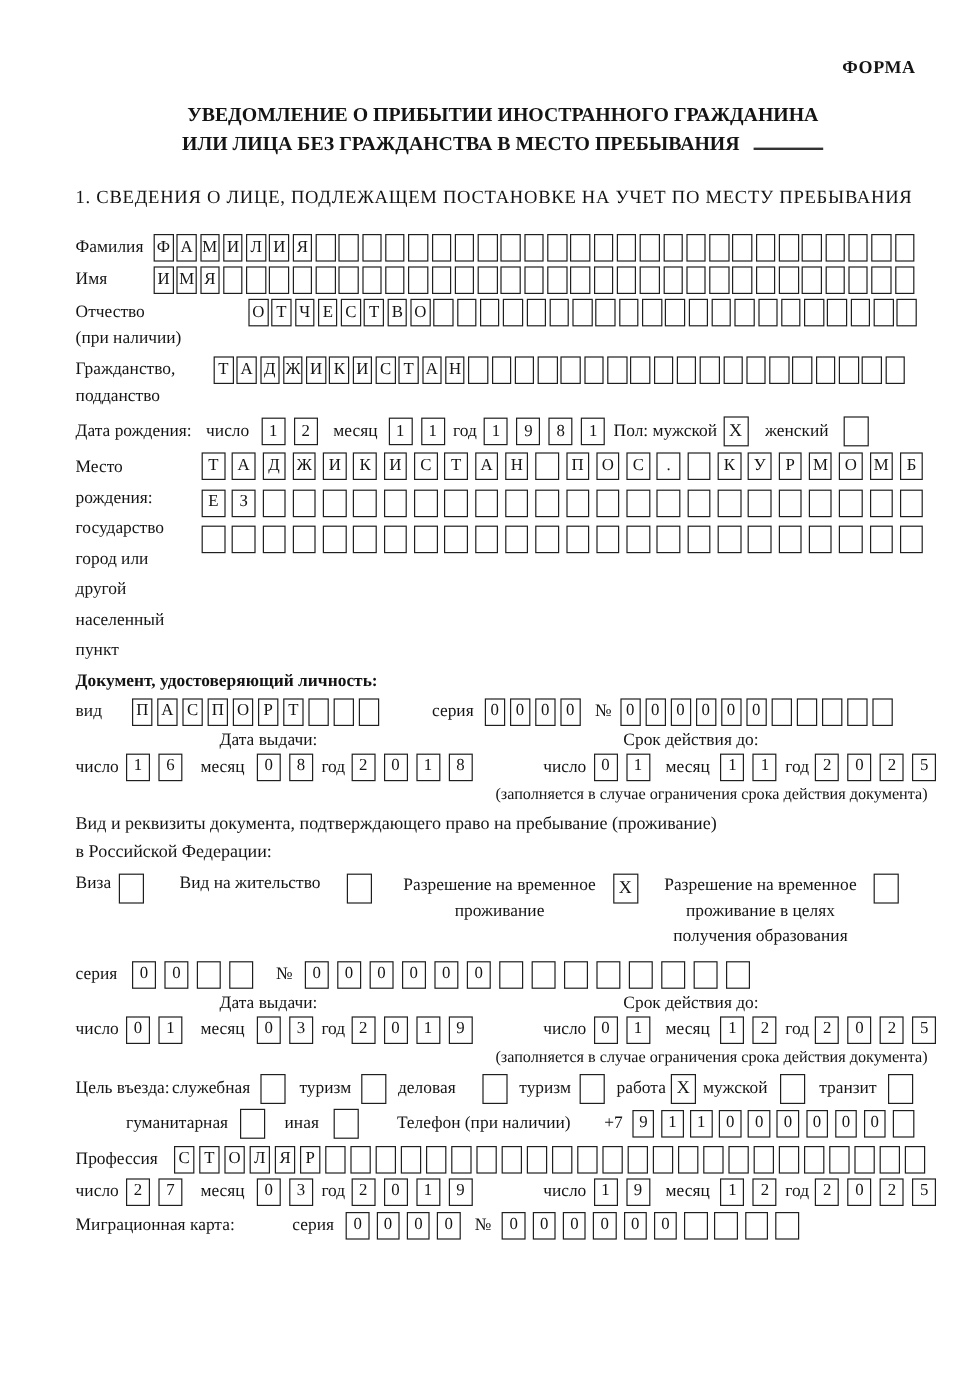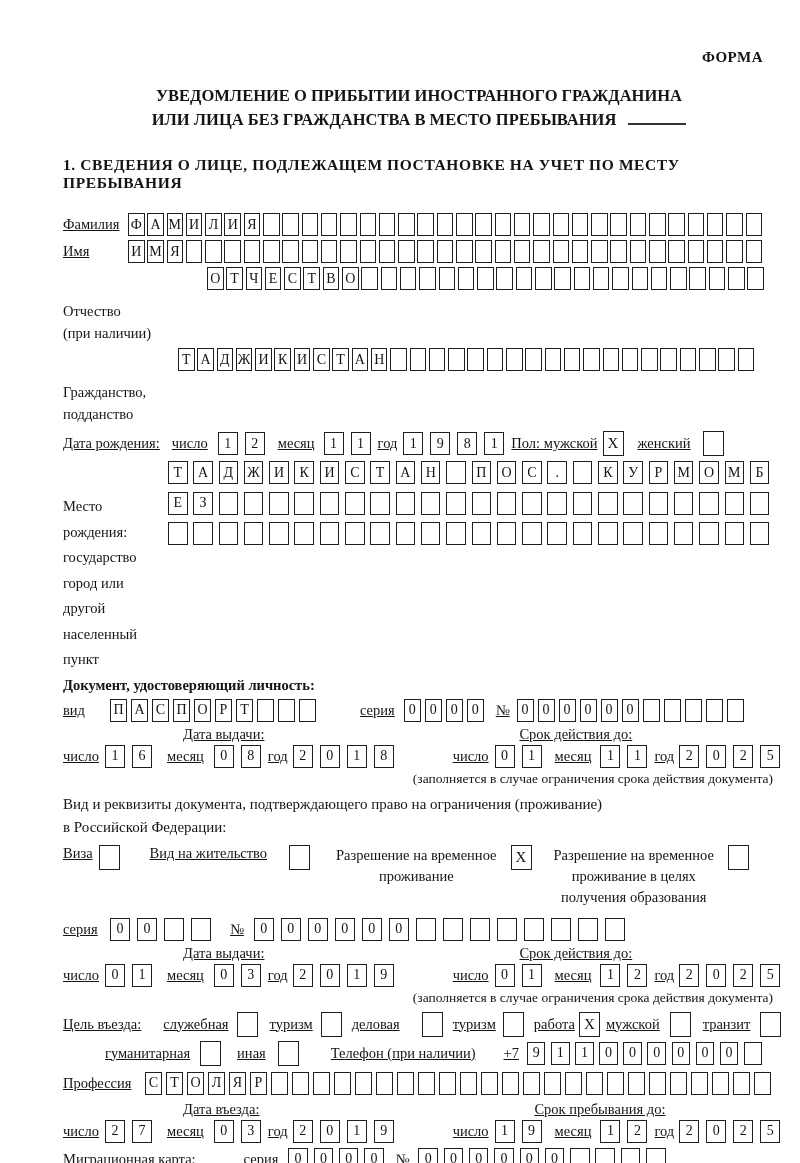--- a/index.html
+++ b/index.html
@@ -7,27 +7,27 @@
        font-family:"Liberation Serif","DejaVu Serif",serif;}
   .page{box-sizing:border-box;width:800px;height:1163px;padding:34px 25px 0 63px;}
 
   
   .appendix{margin-left:auto;width:192px;font-size:14px;line-height:19px;}
   .appendix .amend{margin-top:4px;}
   .forma{ text-align:right;padding-right:12px;font-weight:bold;font-size:15px;
           margin-top:15px;letter-spacing:.5px;}
   .title{text-align:center;font-weight:bold;font-size:16.5px;line-height:24px;margin-top:18px;}
   .uline{display:inline-block;width:58px;border-bottom:2.2px solid #333;margin-left:12px;}
-  .sec{font-weight:bold;font-size:15.5px;letter-spacing:.6px;margin-top:24px;margin-bottom:21px;}
+  .sec{font-weight:normal;font-size:15.5px;letter-spacing:.6px;margin-top:24px;margin-bottom:21px;}
 
   
   .row{display:flex;align-items:center;margin-bottom:4px;}
   .row.top{align-items:flex-start;}
-  .lbl{font-size:14.5px;flex:none;text-decoration:underline;}
-  .lblcol{font-size:14.5px;line-height:22px;flex:none;margin-top:33px;}
+  .lbl{font-size:14.5px;flex:none;}
+  .lblcol{font-size:14.5px;line-height:22px;flex:none;}
   .prewrap{white-space:pre-line;}
 
   
   .cells{display:flex;flex-wrap:nowrap;flex:none;}
   .cell{box-sizing:border-box;flex:none;display:inline-flex;align-items:center;justify-content:center;
         width:16.5px;height:23px;border:1.7px solid #1f1f1f;margin-right:2.8px;
         font-size:14px;background:#fff;}
   .p21 .cell{width:17px;margin-right:4px;}
   .p24 .cell{width:18.5px;margin-right:5.6px;}
   .p25 .cell{width:19.5px;margin-right:5.8px;}
@@ -396,21 +396,21 @@
         <span class="cell">2</span>
         <span class="cell">0</span>
         <span class="cell">2</span>
         <span class="cell">5</span>
       </div>
   </div>
 
   <div class="note-r">(заполняется в случае ограничения срока действия документа)</div>
 
   <div class="para">
-    <div>Вид и реквизиты документа, подтверждающего право на ограничения (проживание)</div>
+    <div>Вид и реквизиты документа, подтверждающего право на пребывание (проживание)</div>
     <div>в Российской Федерации:</div>
   </div>
 
   <div class="row top" style="margin-bottom:10px">
     <span class="lbl" style="margin-right:6px">Виза</span>
     <span class="checkbox"></span>
     <span class="lbl" style="margin-left:30px;margin-right:22px">Вид на жительство</span>
     <span class="checkbox"></span>
     <span class="cklabel prewrap" style="margin-left:26px;margin-right:14px">Разрешение на временное
 проживание</span>
@@ -486,21 +486,21 @@
         <span class="cell">2</span>
         <span class="cell">0</span>
         <span class="cell">2</span>
         <span class="cell">5</span>
       </div>
   </div>
 
   <div class="note-r">(заполняется в случае ограничения срока действия документа)</div>
 
   <div class="row">
-    <span class="lbl" style="margin-right:22px">Цель въезда:</span>
+    <span class="lbl" style="margin-right:2px">Цель въезда:</span>
     <span class="lbl" style="margin-right:8px">служебная</span>
     <span class="checkbox"></span>
     <span class="lbl" style="margin-left:12px;margin-right:8px">туризм</span>
     <span class="checkbox"></span>
     <span class="lbl" style="margin-left:10px;margin-right:22px">деловая</span>
     <span class="checkbox"></span>
     <span class="lbl" style="margin-left:10px;margin-right:7px">туризм</span>
     <span class="checkbox"></span>
     <span class="lbl" style="margin-left:10px;margin-right:4px">работа</span>
     <span class="checkbox">X</span>
@@ -560,24 +560,20 @@
         <span class="cell"></span>
         <span class="cell"></span>
         <span class="cell"></span>
         <span class="cell"></span>
         <span class="cell"></span>
         <span class="cell"></span>
         <span class="cell"></span>
       </div>
   </div>
 
-  <div class="row" style="margin-top:6px;margin-bottom:2px">
-    <span class="lbl" style="margin-left:120px">Дата въезда:</span>
-    <span class="lbl" style="margin-left:275px">Срок пребывания до:</span>
-  </div>
 
   <div class="row">
     <span class="lbl" style="margin-right:6px">число</span>
     <div class="cells p27">
         <span class="cell">2</span>
         <span class="cell">7</span>
       </div>
     <span class="lbl" style="margin-left:8px;margin-right:10px">месяц</span>
     <div class="cells p27">
         <span class="cell">0</span>

